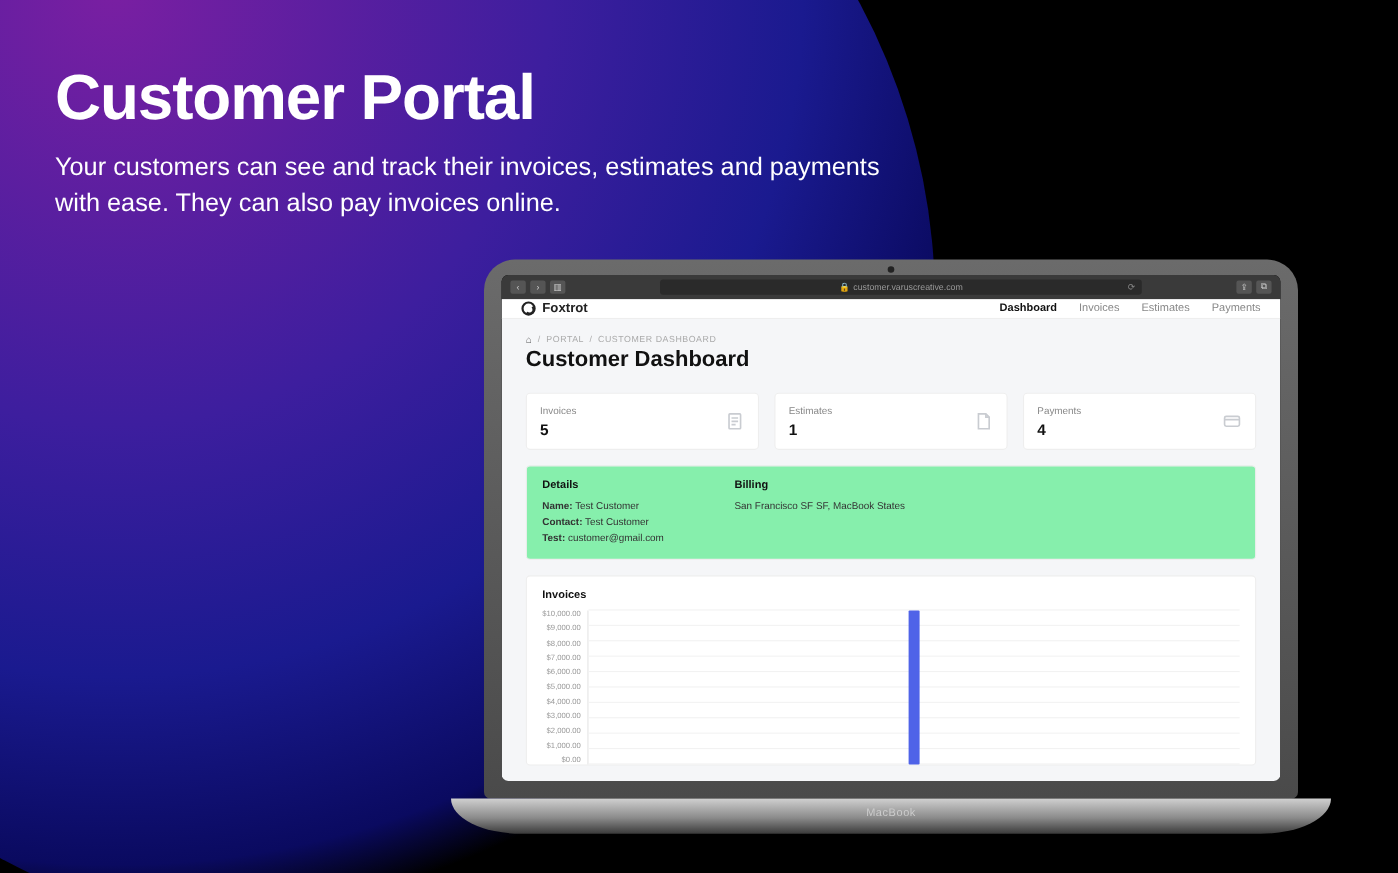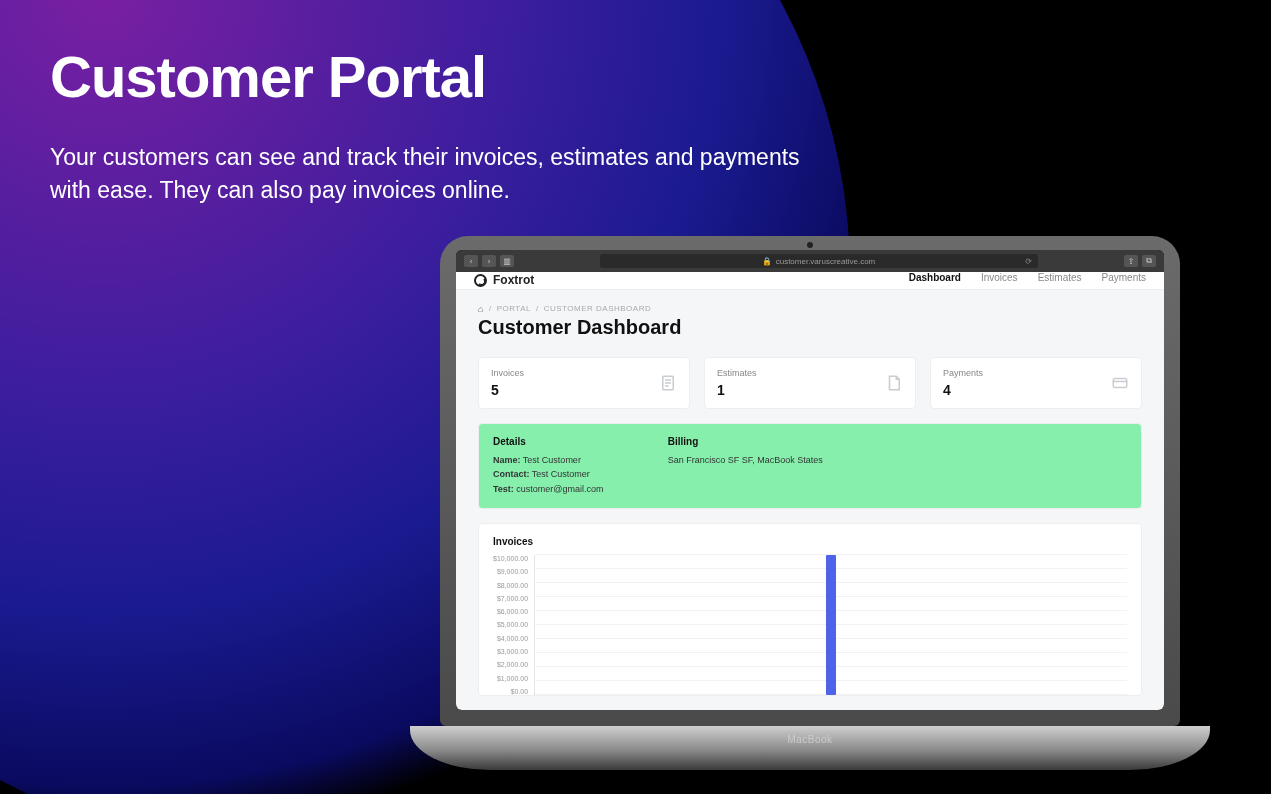--- a/index.html
+++ b/index.html
@@ -15,26 +15,26 @@
     left: -300px;
     top: -300px;
     width: 1150px;
     height: 1150px;
     border-radius: 50%;
     background: radial-gradient(circle at 35% 25%, #7a1fa2 0%, #3d1e9e 35%, #1a1a8f 55%, #0a0a60 70%, rgba(0,0,0,0) 75%);
   }
   .hero {
     position: absolute;
     left: 50px;
-    top: 43px;
+    top: 55px;
     color: #fff;
     max-width: 750px;
   }
   .hero h1 { font-size: 58px; font-weight: 800; letter-spacing: -1px; }
-  .hero p { font-size: 23px; font-weight: 400; margin-top: 31px; line-height: 1.45; color: #fff; }
+  .hero p { font-size: 23px; font-weight: 400; margin-top: 13px; line-height: 1.45; color: #fff; }
 
   
   .laptop {
     position: absolute;
     left: 440px;
     top: 236px;
     width: 740px;
   }
   .lid {
     width: 740px;
@@ -55,21 +55,21 @@
   }
   .camera {
     position: absolute;
     top: 6px;
     left: 50%;
     transform: translateX(-50%);
     width: 6px; height: 6px; border-radius: 50%; background: #222;
   }
   .base {
     width: 800px;
-    height: 44px;
+    height: 32px;
     margin-left: -30px;
     background: linear-gradient(#cfcfcf, #8a8a8a 55%, #3a3a3a);
     border-radius: 0 0 80px 80px / 0 0 40px 40px;
     position: relative;
     display:flex; align-items:flex-start; justify-content:center;
   }
   .base .brand {
     font-size: 10px; color:#ccc; margin-top:8px; letter-spacing:0.5px;
   }
 
@@ -103,21 +103,21 @@
   
   .viewport {
     flex:1;
     background:#f5f6f8;
     overflow:hidden;
     display:flex; flex-direction:column;
   }
   .app-header {
     background:#fff;
     height:34px;
-    display:flex; justify-content:space-between;
+    display:flex; align-items:center; justify-content:space-between;
     padding:0 18px;
     border-bottom:1px solid #eee;
   }
   .brand-app { display:flex; align-items:center; gap:6px; font-weight:700; font-size:12px; color:#222;}
   .brand-app .logo { width:13px;height:13px;border:2px solid #222;border-radius:50%; position:relative;}
   .brand-app .logo::after{content:"";position:absolute;width:5px;height:5px;border:2px solid #222;border-radius:50%;border-top-color:transparent;border-left-color:transparent; top:1px;left:1px;}
   .nav { display:flex; gap:20px; font-size:10px;margin-left:40px; }
   .nav a { color:#888; text-decoration:none; }
   .nav a.active { color:#111; font-weight:700; }
 

